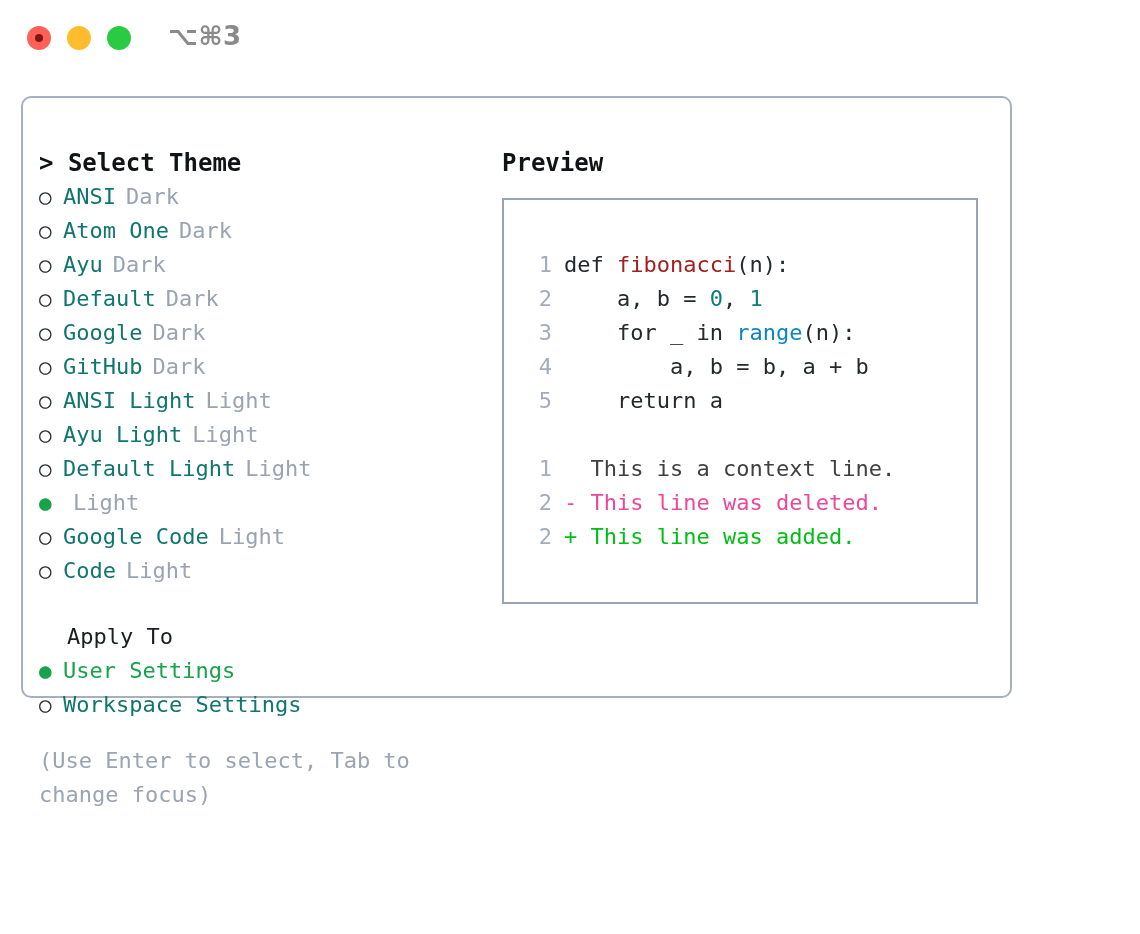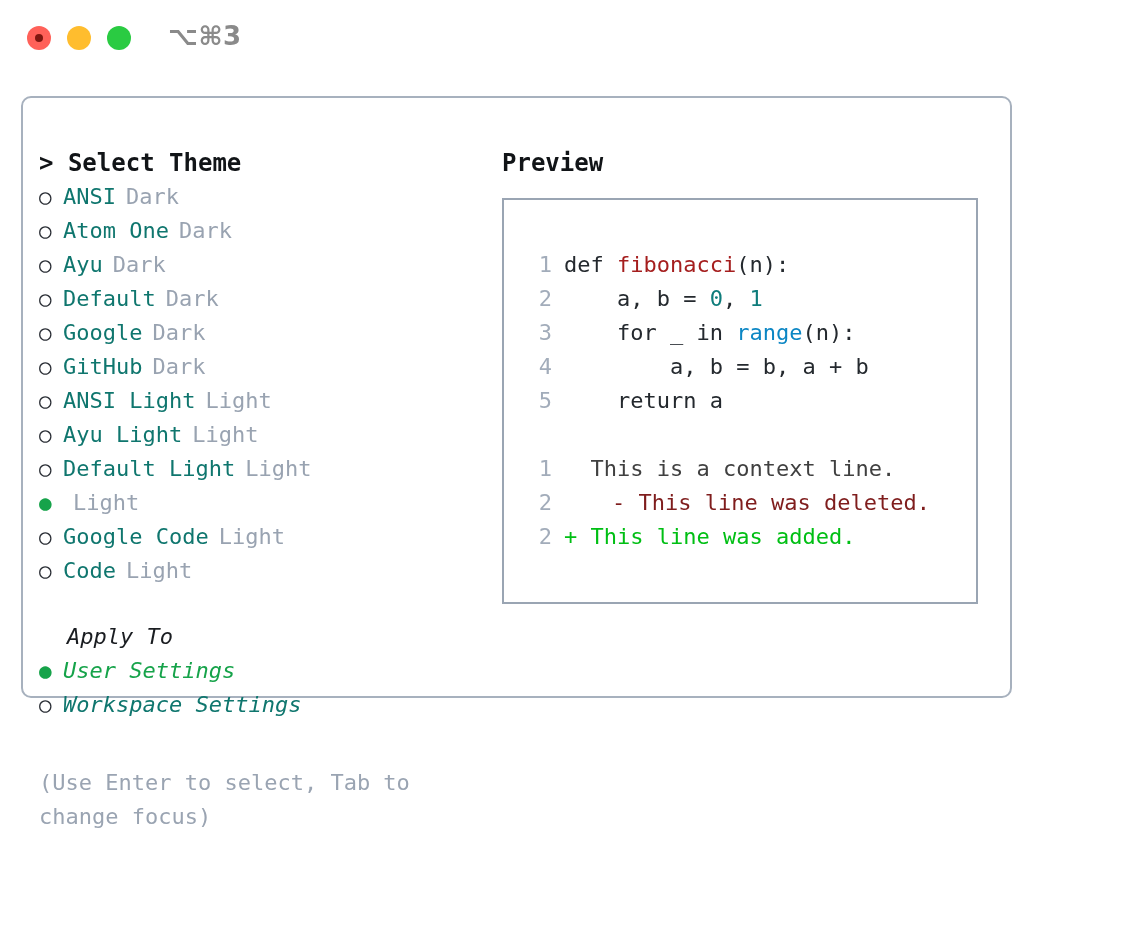--- a/index.html
+++ b/index.html
@@ -109,30 +109,30 @@
     font-size: 22px;
     color: #0f766e;
   }
   .row.selected .name { color: #16A34A; }
   .tag {
     font-size: 22px;
     color: #99A3B1;
     margin-left: 10px;
   }
 
-  .apply-section { margin-top: 32px; font-style: italic; }
+  .apply-section { margin-top: 32px; }
   .apply-label {
     font-size: 22px;
     color: #1a1d21;
     line-height: 34px;
     padding-left: 28px;
     white-space: pre;
   }
   .hint {
-    margin-top: 44px;
+    margin-top: 22px;
     font-size: 22px;
     color: #9AA4B2;
     line-height: 34px;
     width: 400px;
     white-space: pre-wrap;
   }
 
   
   .right-col {
     position: absolute;
@@ -164,21 +164,21 @@
     margin-right: 12px;
   }
   .code-text { color: #24292e; }
   .spacer-line { height: 34px; }
 
   .tok-func   { color: #A51E1E; }
   .tok-num    { color: #0E7C7B; }
   .tok-builtin{ color: #0B86C4; }
   .tok-plain  { color: #24292e; }
   .diff-ctx  { color: #404040; }
-  .diff-del  { color: #7f1d1d; margin-left: 48px; }
+  .diff-del  { color: #ec4899; }
   .diff-add  { color: #00BF14; }
 </style>
 </head>
 <body>
 
 <div class="window">
 
   <div class="titlebar">
     <div class="traffic">
       <div class="dot red"></div>

